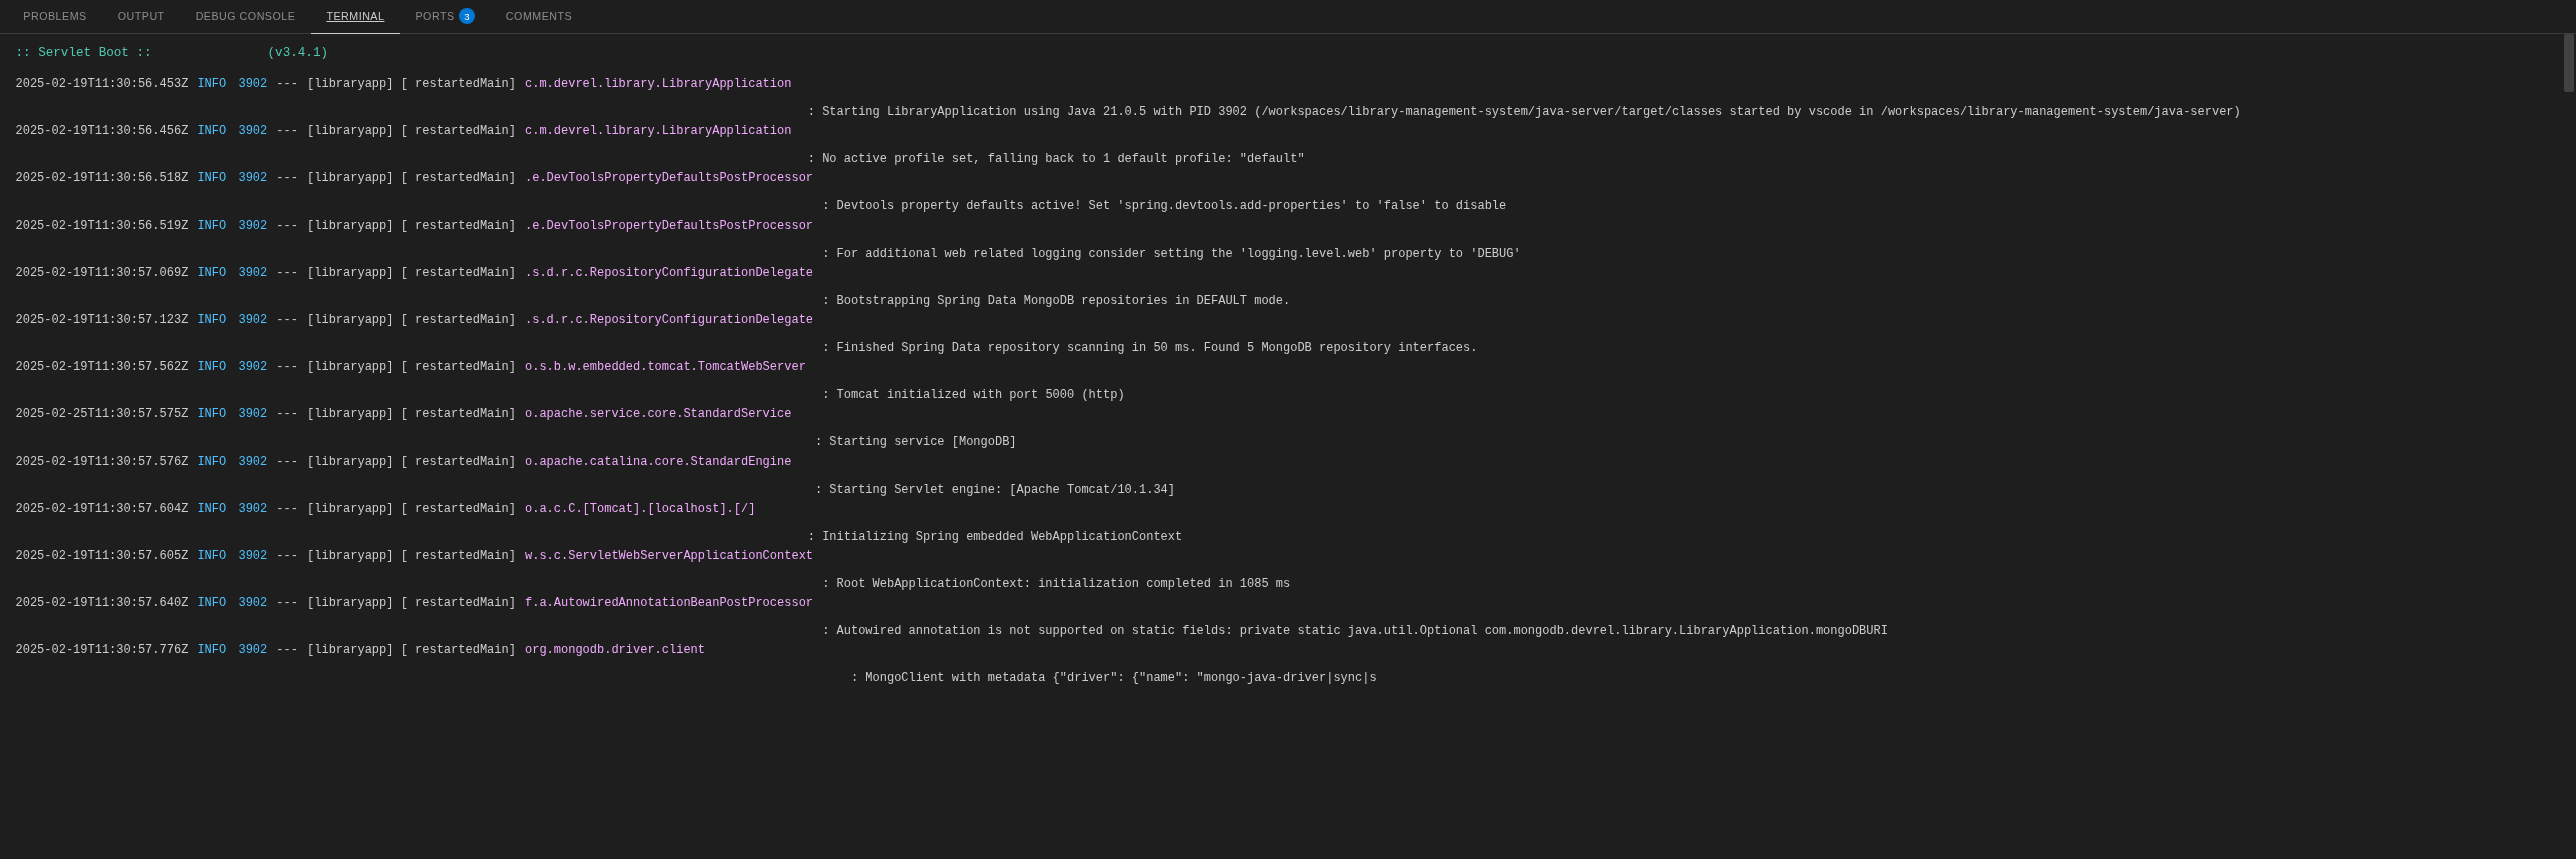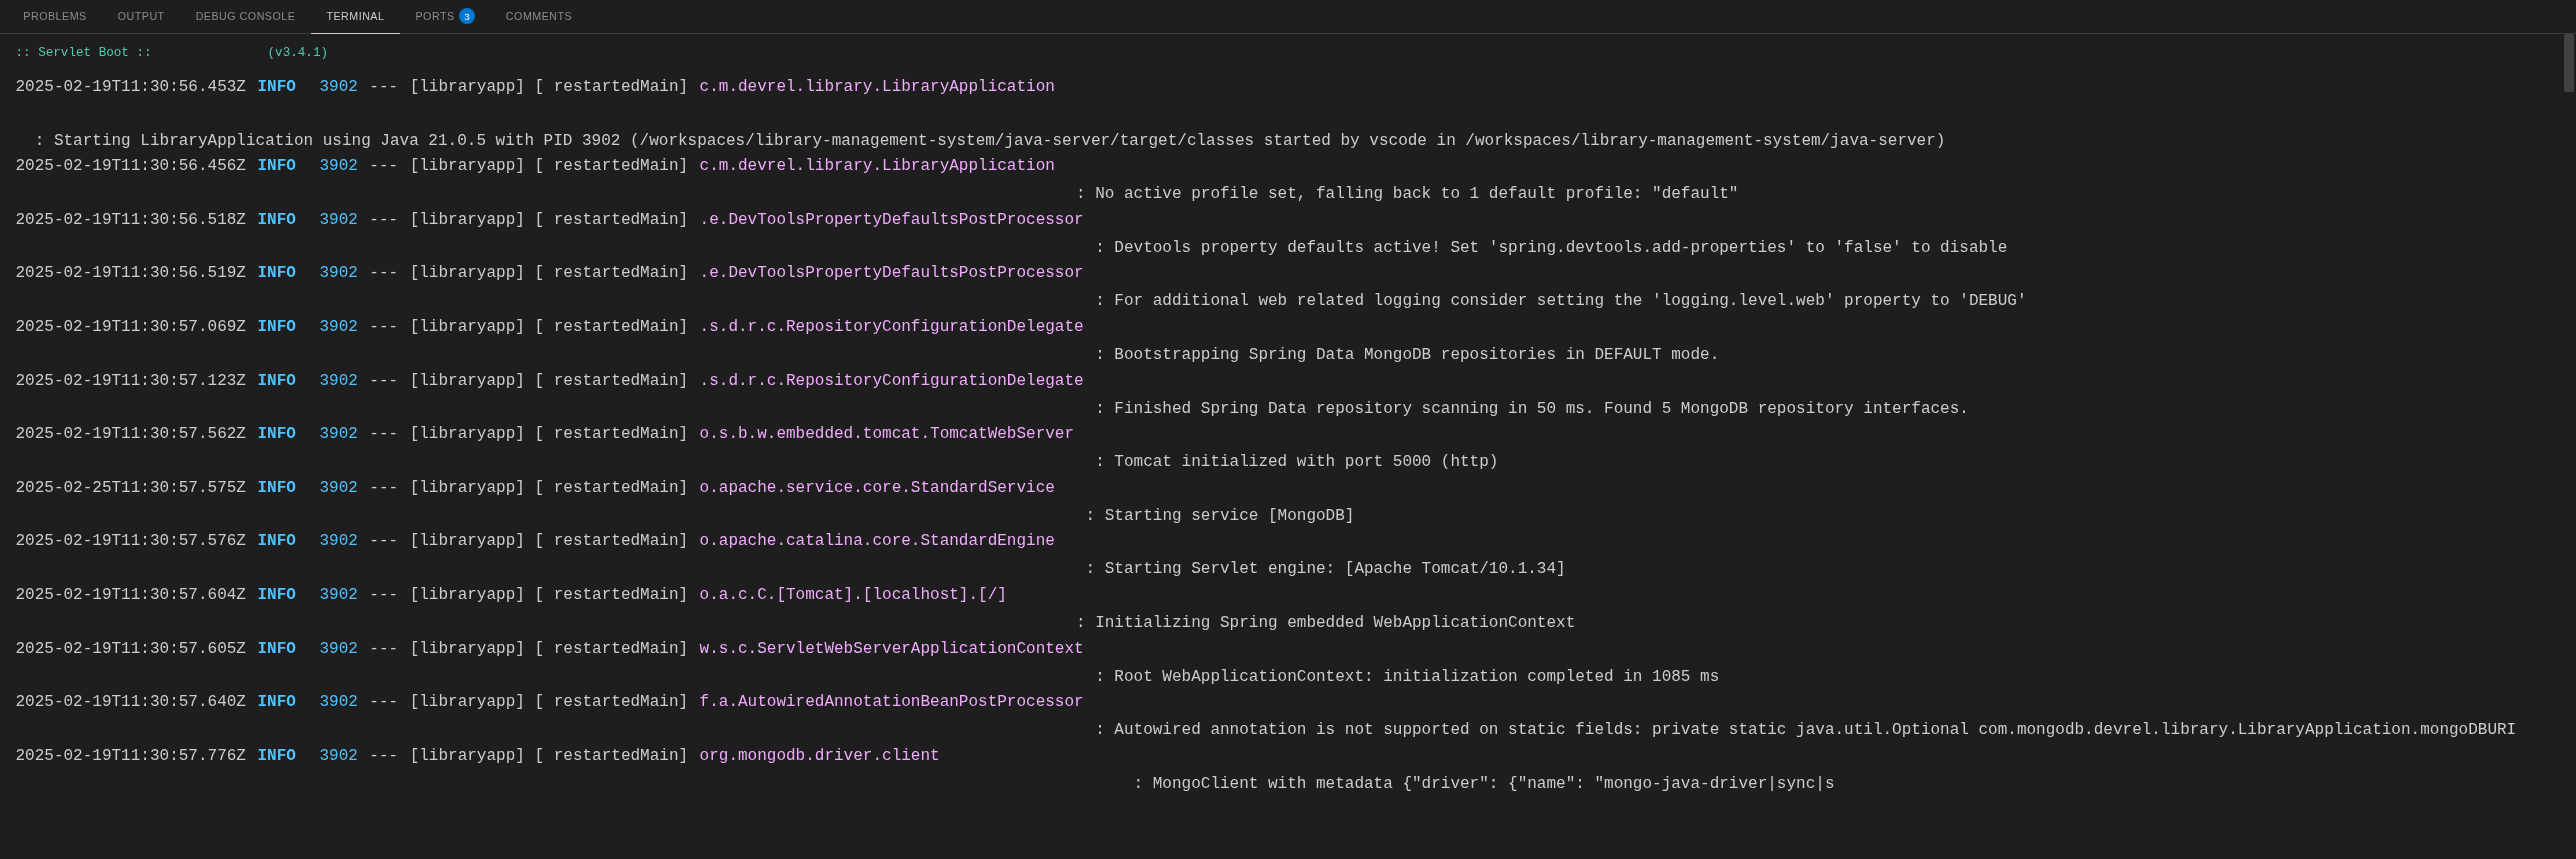--- a/index.html
+++ b/index.html
@@ -37,20 +37,21 @@
       letter-spacing: 0.5px;
       color: #8d8d8d;
       text-transform: uppercase;
       border-bottom: 1px solid transparent;
       user-select: none;
     }
 
     .tab.active {
       color: #cccccc;
       border-bottom: 1px solid #cccccc;
+      text-decoration: underline;
     }
 
     .tab .badge {
       display: inline-flex;
       align-items: center;
       justify-content: center;
       background: #0078d4;
       color: white;
       border-radius: 9.7px;
       font-size: 9.7px;
@@ -82,38 +83,37 @@
       gap: 116px;
       margin-bottom: 15.5px;
       color: #4ec9b0;
       font-size: 12.6px;
     }
 
     .log-line {
       display: flex;
       flex-wrap: wrap;
       line-height: 1.6;
-      font-size: 16px;
+      font-size: 12px;
       white-space: pre-wrap;
       word-break: break-all;
     }
 
     .log-line + .log-line {
       
     }
 
     .timestamp {
       color: #cccccc;
       margin-right: 1.9px;
     }
 
     .level-info {
       color: #4fc1ff;
-      margin-right: 14px;
-      font-weight: bold;
+      margin-right: 5px;
     }
 
     .pid {
       color: #4fc1ff;
       margin-right: 1.9px;
     }
 
     .thread-separator {
       color: #cccccc;
       margin-right: 1.9px;

